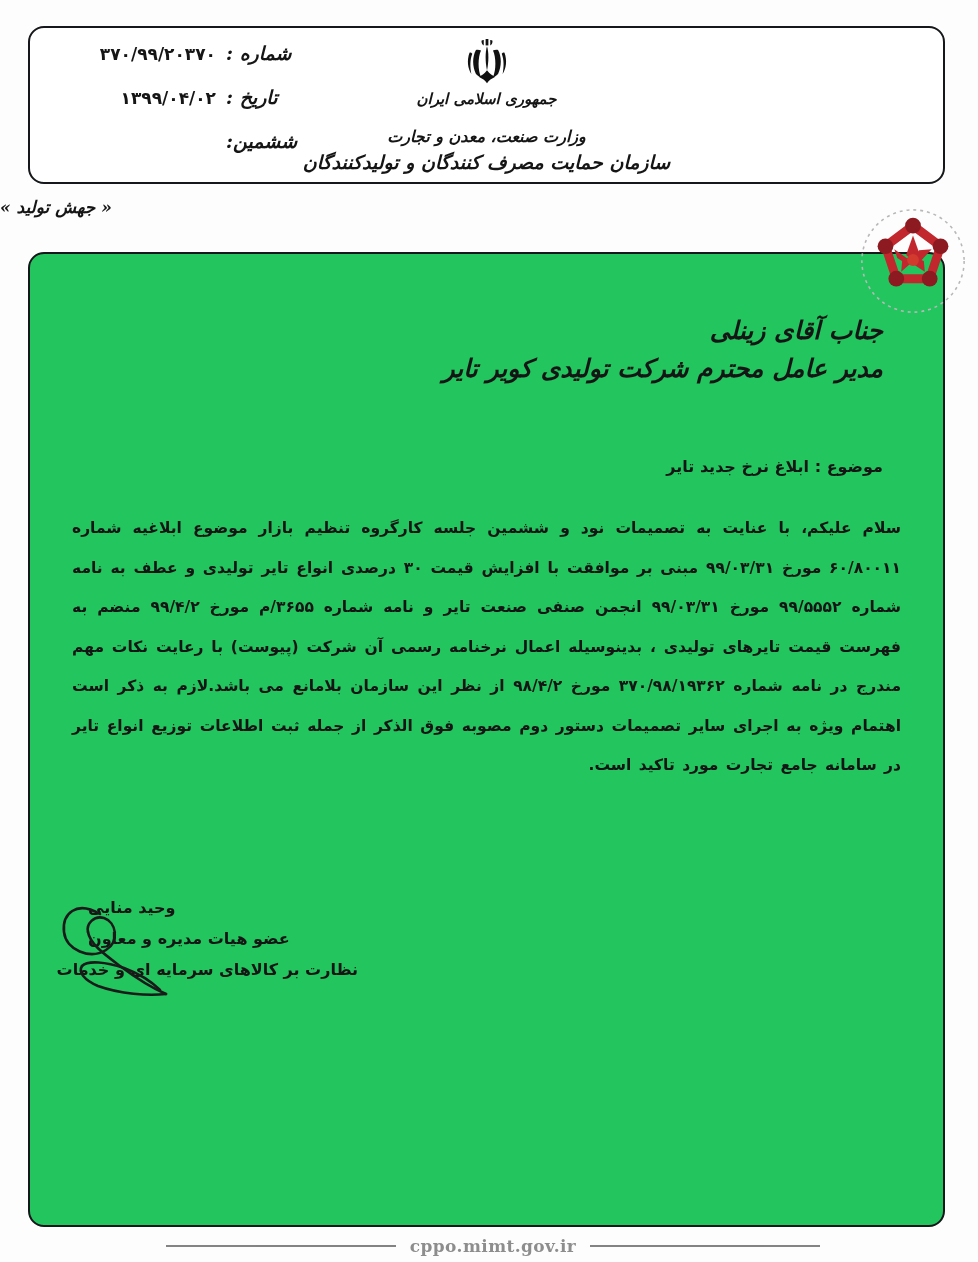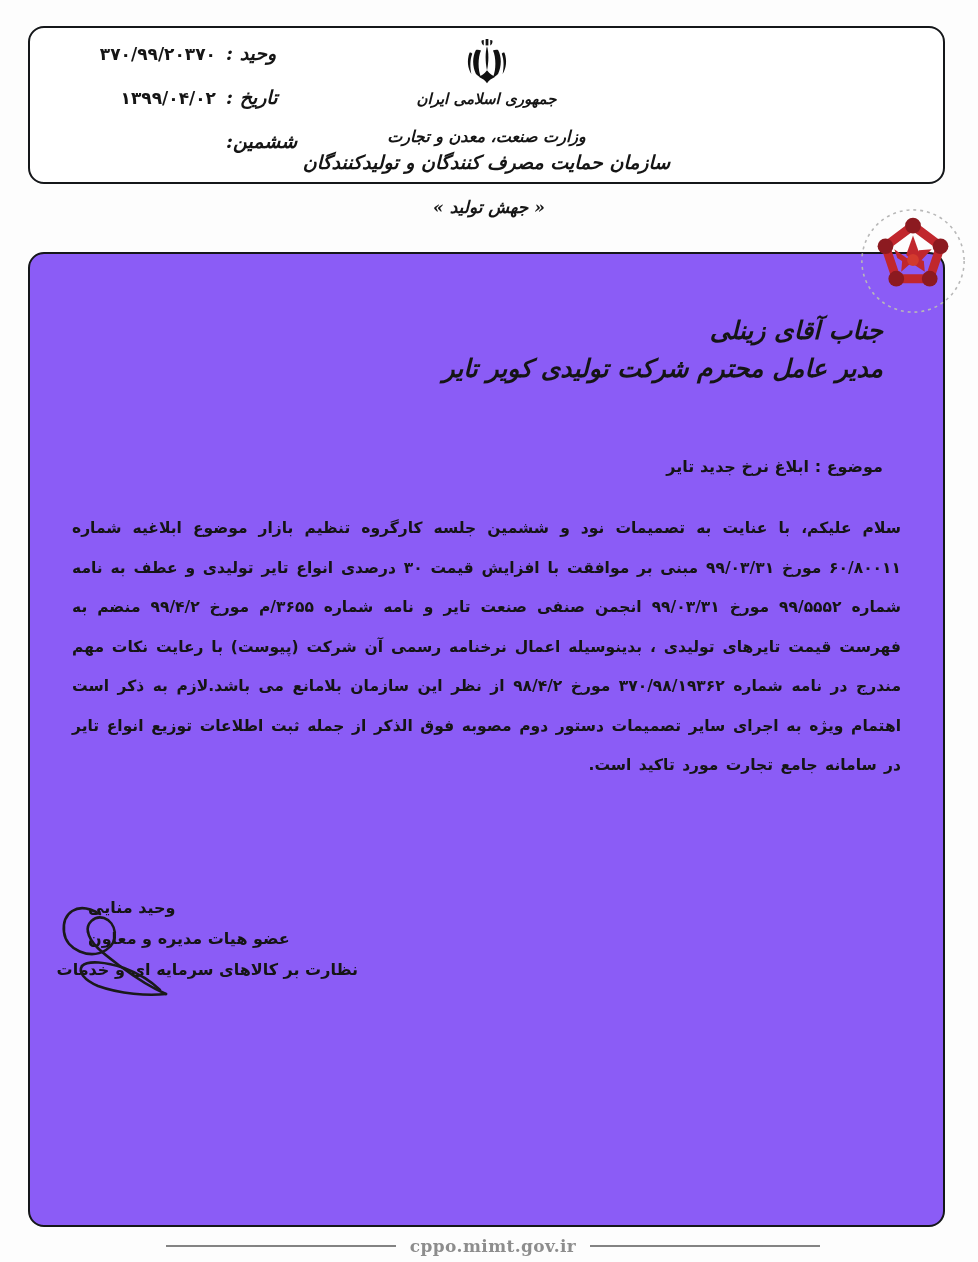--- a/index.html
+++ b/index.html
@@ -96,38 +96,38 @@
   .lh-1 { font-size: 15px; margin-top: 2px; letter-spacing: 1px; }
   .lh-2 { font-size: 16px; margin-top: 18px; letter-spacing: 1px; }
   .lh-3 { font-size: 19px; margin-top: 4px; letter-spacing: 0.5px; }
 
   
   .slogan {
     position: absolute;
     left: 0;
     right: 0;
     top: 197px;
-    text-align: center;
+    text-align: left;
     font-family: "DejaVu Serif", "Liberation Serif", serif;
     font-size: 17px;
     font-weight: 700;
     font-style: italic;
   }
 
   
   .body-box {
     position: absolute;
     left: 28px;
     top: 252px;
     width: 917px;
     height: 975px;
     border: 2.5px solid #15171a;
     border-radius: 16px;
     box-sizing: border-box;
-    background: #8b5cf6;
+    background: #22c55e;
   }
 
   
   .org-logo {
     position: absolute;
     right: 6px;
     top: 202px;
     width: 118px;
     height: 118px;
     z-index: 5;
@@ -232,21 +232,21 @@
 </style>
 </head>
 <body>
 
 <div class="page">
 
   <div class="header-box">
 
     <div class="meta">
       <div class="meta-row">
-        <span class="meta-label">وحید :</span>
+        <span class="meta-label">شماره :</span>
         <span class="meta-value">۳۷۰/۹۹/۲۰۳۷۰</span>
       </div>
       <div class="meta-row">
         <span class="meta-label">تاریخ :</span>
         <span class="meta-value">۱۳۹۹/۰۴/۰۲</span>
       </div>
       <div class="meta-row">
         <span class="meta-label">ششمین:</span>
         <span class="meta-value"></span>
       </div>

